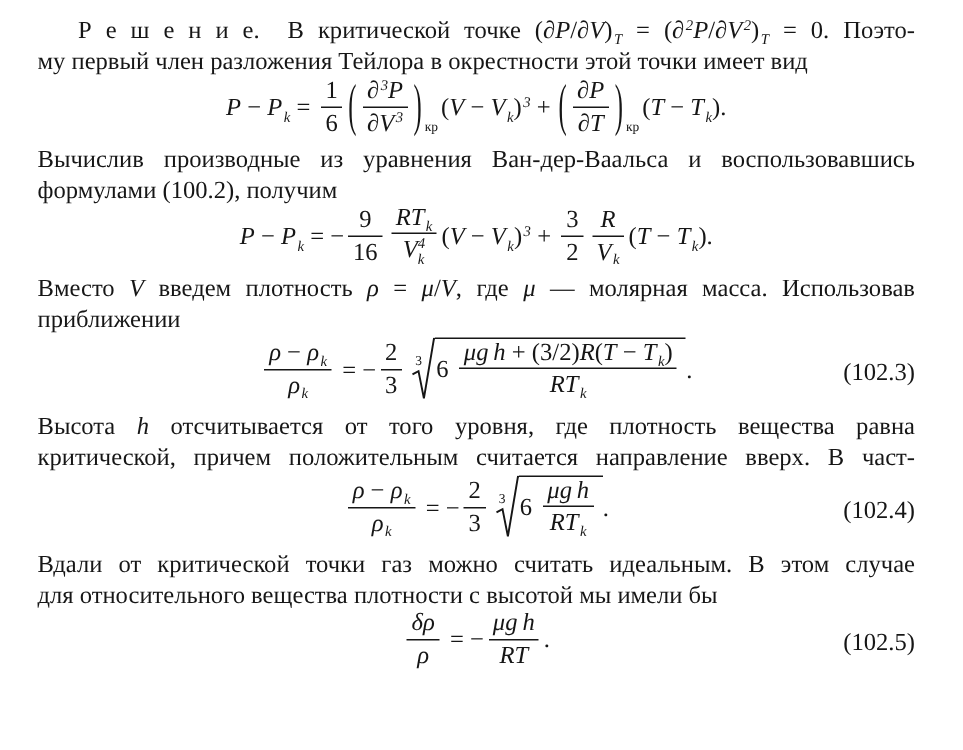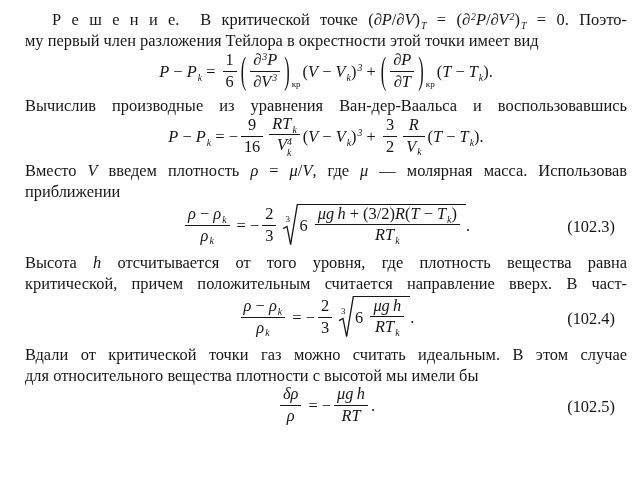--- a/index.html
+++ b/index.html
@@ -2,32 +2,32 @@
 <html><head>
 <meta charset="utf-8">
 <style>
   html,body{margin:0;padding:0;}
   body{
     width:642px;height:500px;overflow:hidden;
     background:#ffffff;color:#161616;
     font-family:"Liberation Serif","DejaVu Serif",serif;
     font-size:16.4px;
   }
-  .page{padding:9px 15px 0 25px;}
+  .page{padding:9px 32px 0 25px;}
   .para{margin:0;}
   .line{display:block;text-align:justify;line-height:21px;}
   .jl{text-align-last:justify;}
   .indent{text-indent:27px;}
 
   
   .eq{position:relative;display:flex;align-items:center;justify-content:center;height:44px;}
   .eq.tall{height:50px;align-items:center;}
   .eq.short{height:42px;}
   .eq-body{white-space:nowrap;line-height:1.2;}
-  .eq-num{position:absolute;right:12px;top:50%;transform:translateY(-50%);}
+  .eq-num{position:absolute;right:0;top:50%;transform:translateY(-50%);}
 
   
   .mi{font-style:italic;}
   .msub{font-style:italic;font-size:0.6em;vertical-align:-0.4em;margin-left:1px;line-height:0;}
   .msup{font-style:italic;font-size:0.6em;vertical-align:0.55em;margin-left:1px;line-height:0;}
   .msubl{font-size:0.55em;vertical-align:-1.15em;margin:0 2px 0 1px;line-height:0;font-family:Liberation Serif, serif;}
   .mss{display:inline-block;vertical-align:middle;font-size:0.6em;line-height:1.05;font-style:italic;text-align:left;position:relative;top:1px;}
   .sse{display:block;}
   .mfrac{display:inline-block;vertical-align:middle;text-align:center;margin:0 3px;position:relative;top:-2px;}
   .fnum,.fden{display:block;line-height:1.12;padding:0 3px;}
@@ -48,20 +48,21 @@
     <span class="line jl indent">Р е ш е н и е.&nbsp; В критической точке (<span class="mi">∂P</span>/<span class="mi">∂V</span>)<span class="msub">T</span> = (<span class="mi">∂</span><span class="msup">2</span><span class="mi">P</span>/<span class="mi">∂V</span><span class="msup">2</span>)<span class="msub">T</span> = 0. Поэто-</span>
     <span class="line">му первый член разложения Тейлора в окрестности этой точки имеет вид</span>
   </div>
 
   <div class="eq">
     <span class="eq-body"><span class="mi">P</span> − <span class="mi">P</span><span class="msub">k</span> = <span class="mfrac"><span class="fnum">1</span><span class="fden">6</span></span><span class="bigp">(</span><span class="mfrac"><span class="fnum"><span class="mi">∂</span><span class="msup">3</span><span class="mi">P</span></span><span class="fden"><span class="mi">∂V</span><span class="msup">3</span></span></span><span class="bigp">)</span><span class="msubl">кр</span>(<span class="mi">V</span> − <span class="mi">V</span><span class="msub">k</span>)<span class="msup">3</span> + <span class="bigp">(</span><span class="mfrac"><span class="fnum"><span class="mi">∂P</span></span><span class="fden"><span class="mi">∂T</span></span></span><span class="bigp">)</span><span class="msubl">кр</span>(<span class="mi">T</span> − <span class="mi">T</span><span class="msub">k</span>).</span>
   </div>
 
   <div class="para">
     <span class="line jl">Вычислив производные из уравнения Ван-дер-Ваальса и воспользовавшись</span>
+    <span class="line">формулами (100.2), получим</span>
   </div>
 
   <div class="eq">
     <span class="eq-body"><span class="mi">P</span> − <span class="mi">P</span><span class="msub">k</span> = −<span class="mfrac"><span class="fnum">9</span><span class="fden">16</span></span><span class="mfrac"><span class="fnum"><span class="mi">RT</span><span class="msub">k</span></span><span class="fden"><span class="mi">V</span><span class="mss"><span class="sse">4</span><span class="sse">k</span></span></span></span>(<span class="mi">V</span> − <span class="mi">V</span><span class="msub">k</span>)<span class="msup">3</span> + <span class="mfrac"><span class="fnum">3</span><span class="fden">2</span></span><span class="mfrac"><span class="fnum"><span class="mi">R</span></span><span class="fden"><span class="mi">V</span><span class="msub">k</span></span></span>(<span class="mi">T</span> − <span class="mi">T</span><span class="msub">k</span>).</span>
   </div>
 
   <div class="para">
     <span class="line jl">Вместо <span class="mi">V</span> введем плотность <span class="mi">ρ</span> = <span class="mi">μ</span>/<span class="mi">V</span>, где <span class="mi">μ</span> — молярная масса. Использовав</span>
     <span class="line">приближении</span>
   </div>

